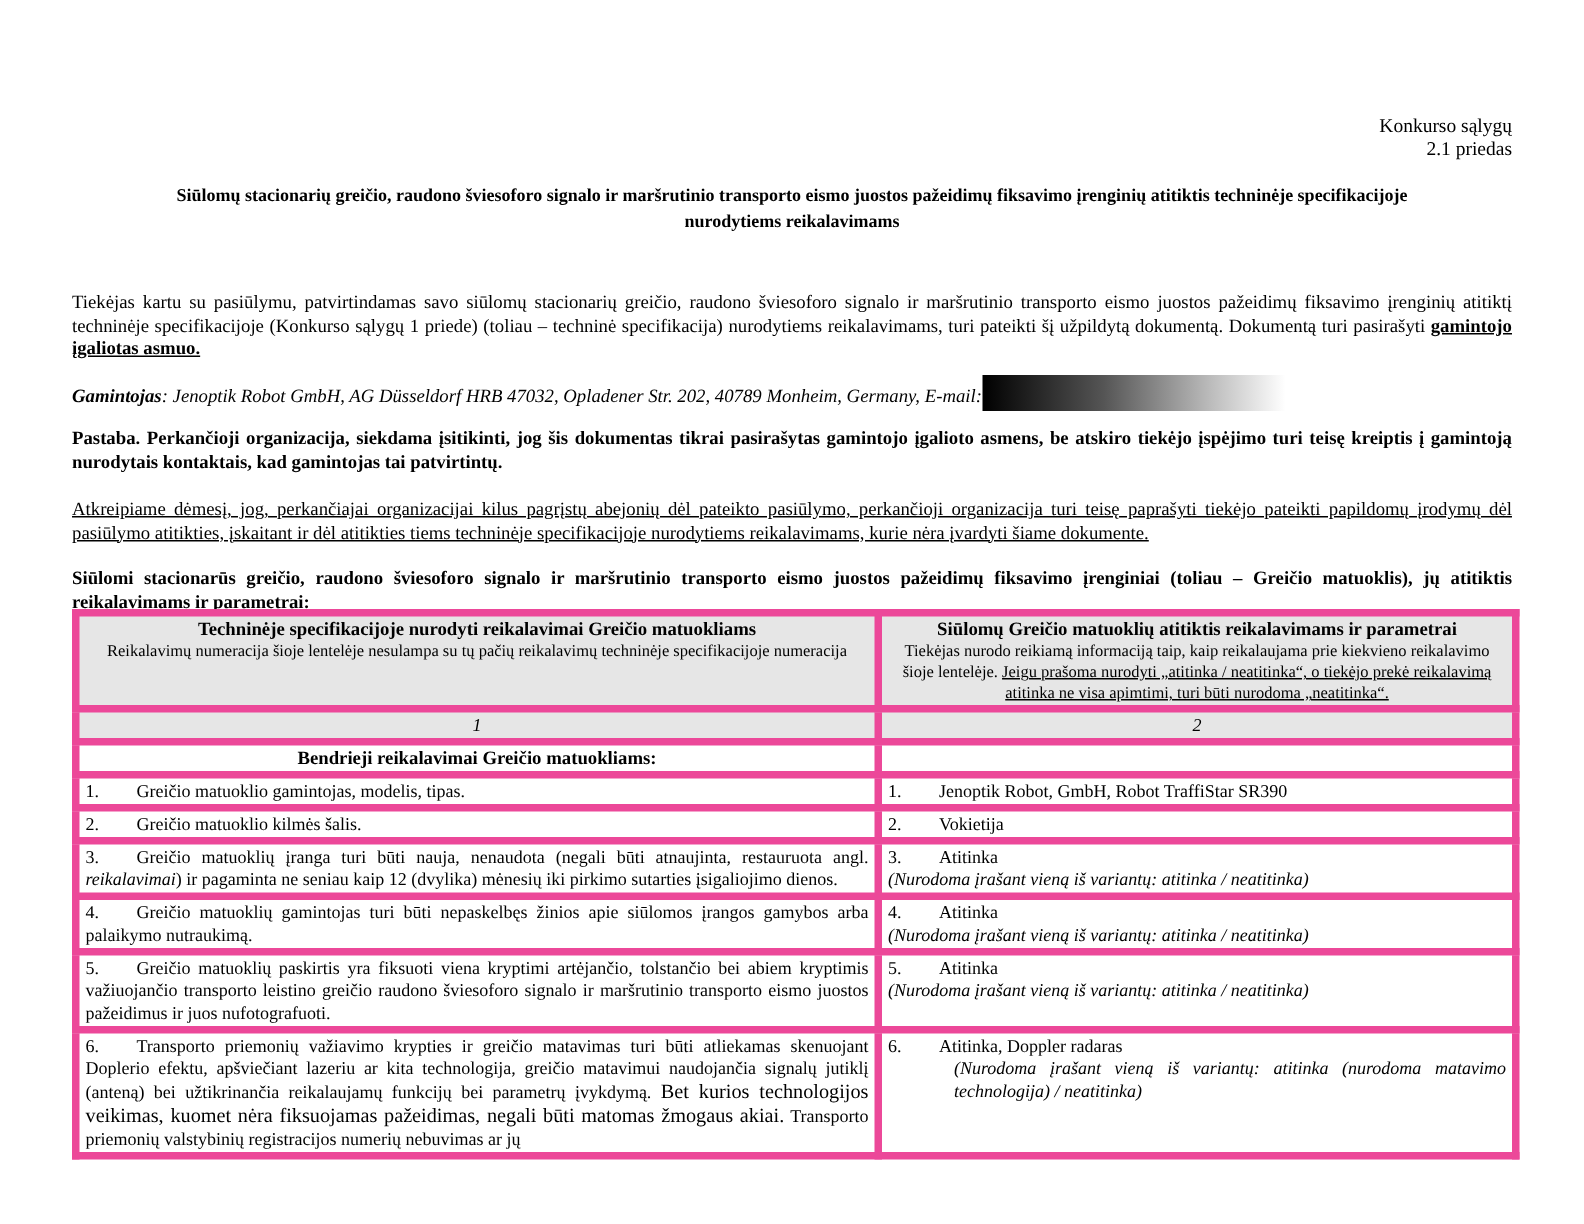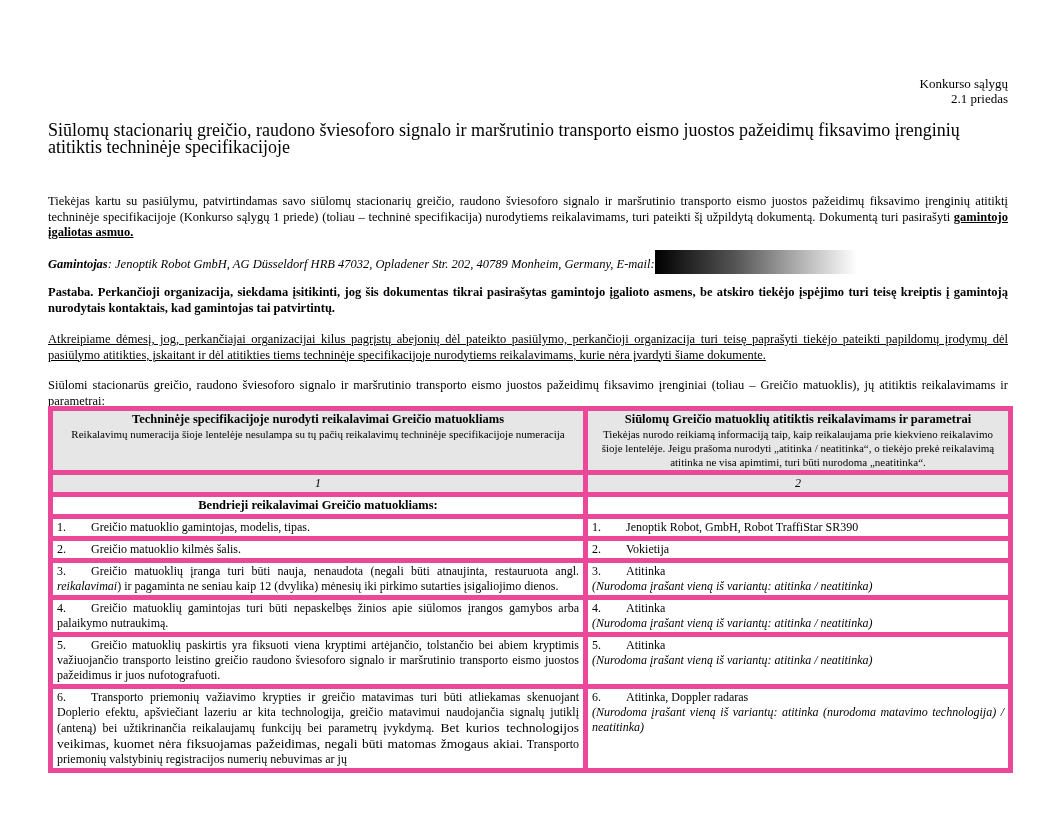--- a/index.html
+++ b/index.html
@@ -7,74 +7,75 @@
       width: 1056px; height: 816px; position: relative; overflow: hidden;
       font-family: "Liberation Serif", "DejaVu Serif", serif;
       color: #000; font-size: 12px;
     }
     .page { position: absolute; left: 48px; top: 0; width: 960px; }
     .appendix-ref {
       position: absolute; right: 0; top: 76px; text-align: right;
       font-size: 13px; line-height: 15px;
     }
     .doc-title {
-      position: absolute; left: 0; top: 122px; width: 960px; text-align: left;
-      font-weight: normal; font-size: 18px; line-height: 17px;
+      position: absolute; left: 0; top: 122px; width: 960px; text-align: center;
+      font-weight: bold; font-size: 12px; line-height: 17px;
     }
     .para {
       position: absolute; left: 0; width: 960px; text-align: justify;
       font-size: 12.5px; line-height: 15.5px;
     }
     .intro { top: 194px; }
     .intro .auth { font-weight: bold; text-decoration: underline; }
     .manufacturer { top: 256px; font-style: italic; }
     .manufacturer .label { font-weight: bold; font-style: italic; }
     .redacted {
       display: inline-block; width: 202px; height: 24px; vertical-align: middle;
       background: linear-gradient(to right, #000 0%, #555 40%, #bbb 75%, #fff 100%);
       margin-top: -6px;
     }
     .note { top: 285px; font-weight: bold; }
     .attention { top: 332px; text-decoration: underline; }
-    .offered { top: 378px; font-weight: normal; }
+    .offered { top: 378px; font-weight: bold; }
 
     table.req {
       position: absolute; left: 0; top: 406px; width: 960px;
       border-collapse: collapse; font-size: 12px; table-layout: fixed;
     }
     table.req td {
       border: 5px solid #ec4899; padding: 1px 4px; vertical-align: top;
       line-height: 15px;
     }
     .c1 { width: 535px; }
     .c2 { width: 425px; }
     .head td { background: #e6e6e6; text-align: center; }
     .head .h-title { font-weight: bold; font-size: 12.5px; display: block; }
     .head .h-sub { font-size: 11px; display: block; line-height: 14px; }
-    .head .u { }
+    .head .u { text-decoration: underline; }
     .colnum td { background: #e6e6e6; text-align: center; font-style: italic; height: 14px; }
     .section td { font-weight: bold; text-align: center; font-size: 12.5px; }
     .num { display: inline-block; width: 34px; }
     .left-cell { text-align: justify; }
     .resp-hint { font-style: italic; display: block; }
-    .hint-justify { text-align: justify; }
+    .hint-justify { text-align: justify; margin-left: 44px; }
     .big { font-size: 13.5px; }
   </style>
 </head>
 <body>
 
 <div class="page">
 
   <div class="appendix-ref">
     <div>Konkurso sąlygų</div>
     <div>2.1 priedas</div>
   </div>
 
   <div class="doc-title">
     <div>Siūlomų stacionarių greičio, raudono šviesoforo signalo ir maršrutinio transporto eismo juostos pažeidimų fiksavimo įrenginių atitiktis techninėje specifikacijoje</div>
+    <div>nurodytiems reikalavimams</div>
   </div>
 
   <div class="para intro"><span>Tiekėjas kartu su pasiūlymu, patvirtindamas savo siūlomų stacionarių greičio, raudono šviesoforo signalo ir maršrutinio transporto eismo juostos pažeidimų fiksavimo įrenginių atitiktį techninėje specifikacijoje (Konkurso sąlygų 1 priede) (toliau – techninė specifikacija) nurodytiems reikalavimams, turi pateikti šį užpildytą dokumentą. Dokumentą turi pasirašyti </span><span class="auth">gamintojo įgaliotas asmuo.</span></div>
 
   <div class="para manufacturer"><span class="label">Gamintojas</span><span>: Jenoptik Robot GmbH, AG Düsseldorf HRB 47032, Opladener Str. 202, 40789 Monheim, Germany, E-mail:</span><span class="redacted"></span></div>
 
   <div class="para note">Pastaba. Perkančioji organizacija, siekdama įsitikinti, jog šis dokumentas tikrai pasirašytas gamintojo įgalioto asmens, be atskiro tiekėjo įspėjimo turi teisę kreiptis į gamintoją nurodytais kontaktais, kad gamintojas tai patvirtintų.</div>
 
   <div class="para attention">Atkreipiame dėmesį, jog, perkančiajai organizacijai kilus pagrįstų abejonių dėl pateikto pasiūlymo, perkančioji organizacija turi teisę paprašyti tiekėjo pateikti papildomų įrodymų dėl pasiūlymo atitikties, įskaitant ir dėl atitikties tiems techninėje specifikacijoje nurodytiems reikalavimams, kurie nėra įvardyti šiame dokumente.</div>
 

